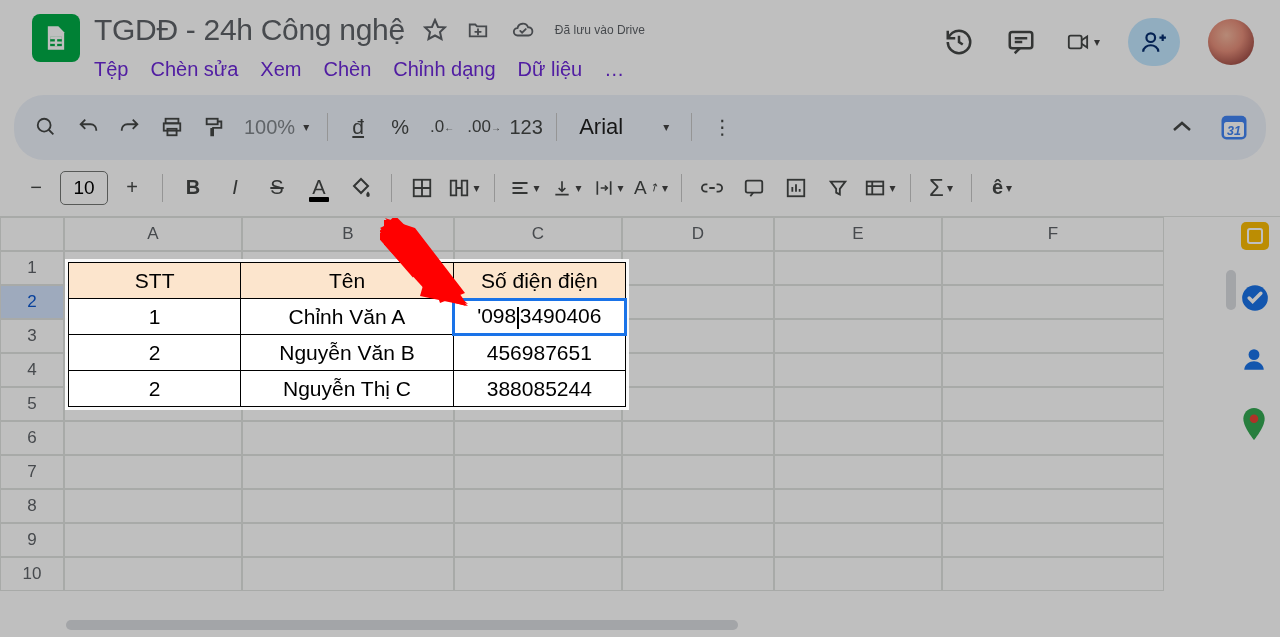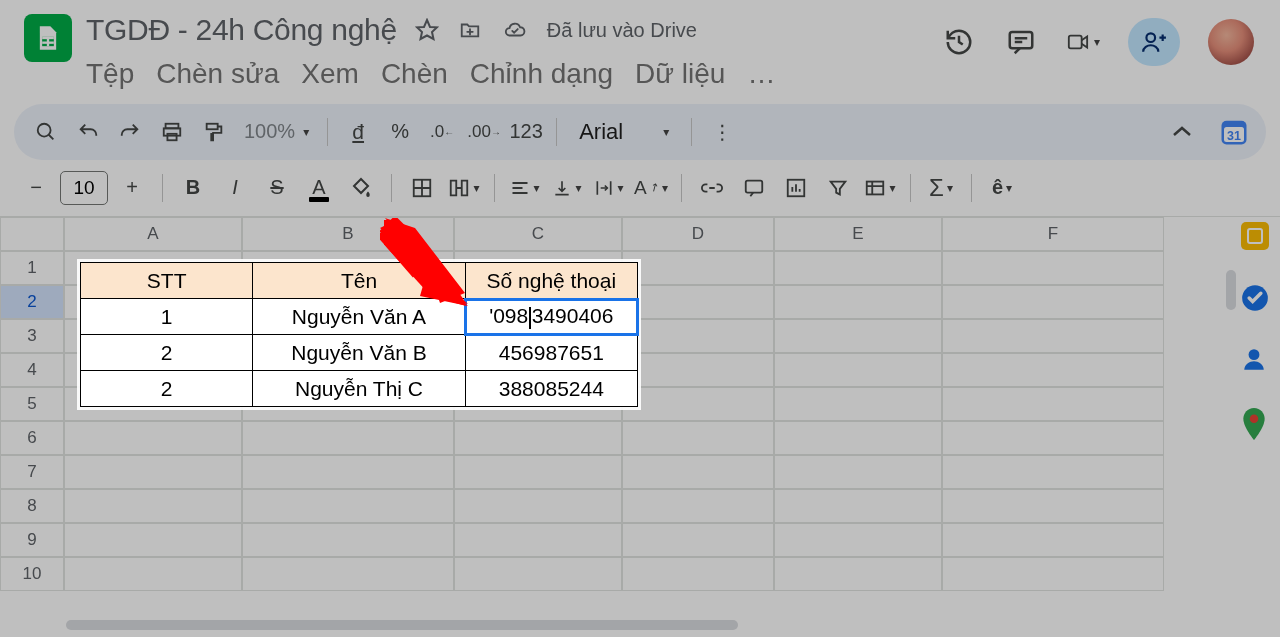--- a/index.html
+++ b/index.html
@@ -1,59 +1,59 @@
 <!DOCTYPE html>
 <html><head>
 <meta charset="utf-8">
 <style>
   * { box-sizing: border-box; margin: 0; padding: 0; }
   html, body { width: 1280px; height: 637px; font-family: Arial, sans-serif; background: #fff; overflow: hidden; }
   .dim-overlay { position: absolute; inset: 0; background: rgba(0,0,0,0.25); pointer-events: none; z-index: 50; }
   .app { position: relative; width: 1280px; height: 637px; }
 
   
-  .header { padding: 8px 16px 0 24px; display: flex; align-items: flex-start; }
+  .header { padding: 8px 16px 0 32px; display: flex; align-items: flex-start; }
   .logo { width: 48px; height: 48px; border-radius: 8px; background: #00ac47; display:flex; align-items:center; justify-content:center; margin-top:6px;}
   .logo svg { width: 28px; height: 32px;}
   .titleblock { margin-left: 14px; flex: 1; }
   .trow { display: flex; align-items: center; gap: 18px; height: 44px;}
   .doctitle { font-size: 30px; color: #5f6368; letter-spacing: -0.3px;}
   .ticon { color: #5f6368; font-size: 20px; display:flex; align-items:center;}
-  .saved { color: #5f6368; font-size: 20px; }
+  .saved { color: #5f6368; font-size: 12px; }
   .menubar { display:flex; gap: 22px; padding: 6px 0 10px 0;}
-  .menubar span { font-size: 28px; color: #737373; cursor: pointer;}
+  .menubar span { font-size: 20px; color: #6d28d9; cursor: pointer;}
   .right-icons { display:flex; align-items:center; gap: 28px; padding-right: 10px; margin-top:10px;}
   .ricon { width: 34px; height: 34px; color:#5f6368; display:flex; align-items:center; justify-content:center;}
   .share-btn { width: 52px; height: 48px; border-radius: 30px; background:#c2e7ff; display:flex; align-items:center; justify-content:center; color:#001d35;}
   .avatar { width: 46px; height: 46px; border-radius: 50%; background: radial-gradient(circle at 40% 35%, #f3b79e 0%, #e58e7a 40%, #7a2a2a 100%); }
 
   
   .toolbar { display:flex; align-items:center; height: 58px; padding: 0 14px; gap: 6px; border-bottom: 1px solid transparent;}
-  .toolbar.first { margin: 4px 14px 0 14px; border-radius: 30px; background:#edf2fa; height:56px;}
+  .toolbar.first { margin: 4px 14px 0 14px; border-radius: 30px; background:#edf2fa; height:65px;}
   .tbtn { min-width: 36px; height: 36px; display:flex; align-items:center; justify-content:center; color:#444746; font-size:20px; border-radius:6px; position:relative;}
   .tbtn.small { font-size:17px;}
   .sep { width:1px; height:28px; background:#c7c7c7; margin: 0 6px;}
   .zoom { color:#80868b; font-size:20px; display:flex; align-items:center; gap:8px; padding:0 6px;}
   .fontname { font-size:22px; color:#1f1f1f; display:flex; align-items:center; gap:40px; padding:0 10px;}
   .caret { font-size:12px; color:#444;}
   .more-right { margin-left: auto; display:flex; gap: 16px; align-items:center;}
   .toolbar.second { padding-left: 18px; height: 56px;}
   .fs-box { border:1.5px solid #747775; border-radius:5px; width:48px; height:34px; display:flex; align-items:center; justify-content:center; font-size:19px;}
   .colorbar { position:absolute; bottom:4px; left:8px; right:8px; height:5px; background:#000; border-radius:1px;}
 
   
   .sheet-wrap { position:relative; height: calc(637px - 44px - 46px - 56px - 56px - 8px); border-top:1px solid #e1e3e1; }
   .sheet { display:grid; grid-template-columns: 64px 178px 212px 168px 152px 168px 222px; grid-auto-rows: 34px; font-size:20px; color:#1f1f1f;}
   .colhead, .rowhead, .corner { background:#fff; border:1px solid #e1e3e1; display:flex; align-items:center; justify-content:center; color:#5f6368; font-size:17px;}
   .cell { border:1px solid #e1e3e1; display:flex; align-items:center; padding:0 8px; justify-content:center;}
   .rowhead.sel { background:#d3e3fd; color:#0b57d0;}
   .corner { background:#fff;}
 
   
-  .spotlight { position:absolute; z-index:60; background:#ec4899; box-shadow: 0 0 0 3px rgba(255,255,255,0.9); margin-left: 12px; }
+  .spotlight { position:absolute; z-index:60; background:#ec4899; box-shadow: 0 0 0 3px rgba(255,255,255,0.9); }
   .spotlight table { border-collapse: collapse; width:100%; height:100%; }
   .spotlight th { background:#fce5cd; font-weight:normal; font-size:21px; border:1.5px solid #000; height:36px;}
   .spotlight td { font-size:21px; border:1.5px solid #000; text-align:center; height:36px; background:#fff;}
   .editcell { outline:3px solid #1a73e8; outline-offset:-2px; text-align:center; position:relative;}
   .cursor { display:inline-block; width:1.5px; height:22px; background:#000; vertical-align:middle; margin:0 1px;}
 
   .arrow { position:absolute; z-index:70; }
   .sidepanel { position:absolute; right:0; top: 222px; width:50px; display:flex; flex-direction:column; gap:34px; align-items:center; z-index:40;}
   .sp-icon { width:28px; height:28px; border-radius:6px; }
 
@@ -187,21 +187,21 @@
         <span class="caret">▾</span>
       </div>
     <div class="sep"></div>
     <div class="tbtn">⋮</div>
     <div class="more-right">
       <div class="tbtn">
           <svg width="20" height="14" viewBox="0 0 20 14" stroke="#444746" fill="none" stroke-width="2.5">
             <path d="M2 10l8-7 8 7"></path>
           </svg>
         </div>
-      <div class="tbtn" style="width:34px;height:34px;">
+      <div class="tbtn" style="width:34px;height:34px;font-style:italic;">
           <svg width="30" height="30" viewBox="0 0 24 24">
             <rect x="2" y="3" width="20" height="19" rx="4" fill="#4285f4"></rect>
             <rect x="4" y="8" width="16" height="12" rx="2" fill="#fff"></rect>
             <text x="12" y="18" text-anchor="middle" font-size="10" fill="#4285f4" font-weight="bold">31</text>
           </svg>
         </div>
     </div>
   </div>
 
   <div class="toolbar second">
@@ -397,25 +397,25 @@
   </div>
 
   <div class="dim-overlay"></div>
 
   <div class="spotlight" style="left:68px; top:262px; width:558px;">
     <table>
       <tbody>
           <tr>
         <th style="width:172px">STT</th>
         <th style="width:212px">Tên</th>
-        <th style="width:172px">Số nghệ thoại</th>
+        <th style="width:172px">Số điện điện</th>
       </tr>
       <tr>
         <td>1</td>
-        <td>Nguyễn Văn A</td>
+        <td>Chỉnh Văn A</td>
         <td class="editcell"><span>'098</span><span class="cursor"></span><span>3490406</span></td>
       </tr>
       <tr>
         <td>2</td>
         <td>Nguyễn Văn B</td>
         <td>456987651</td>
       </tr>
       <tr>
         <td>2</td>
         <td>Nguyễn Thị C</td>

